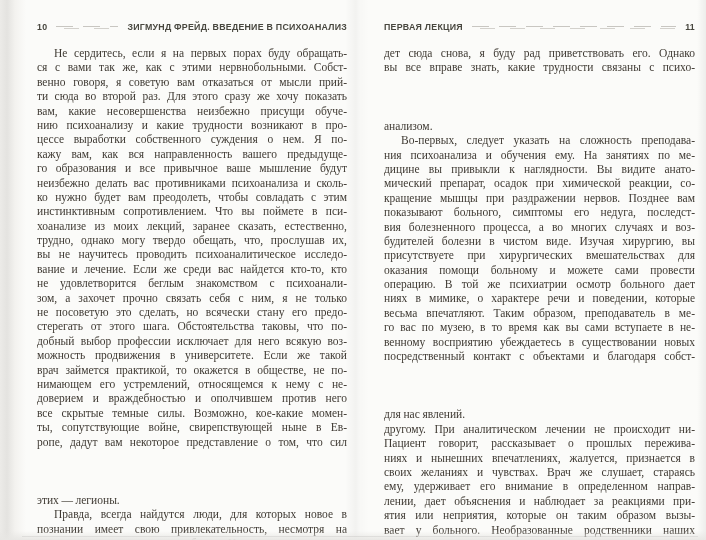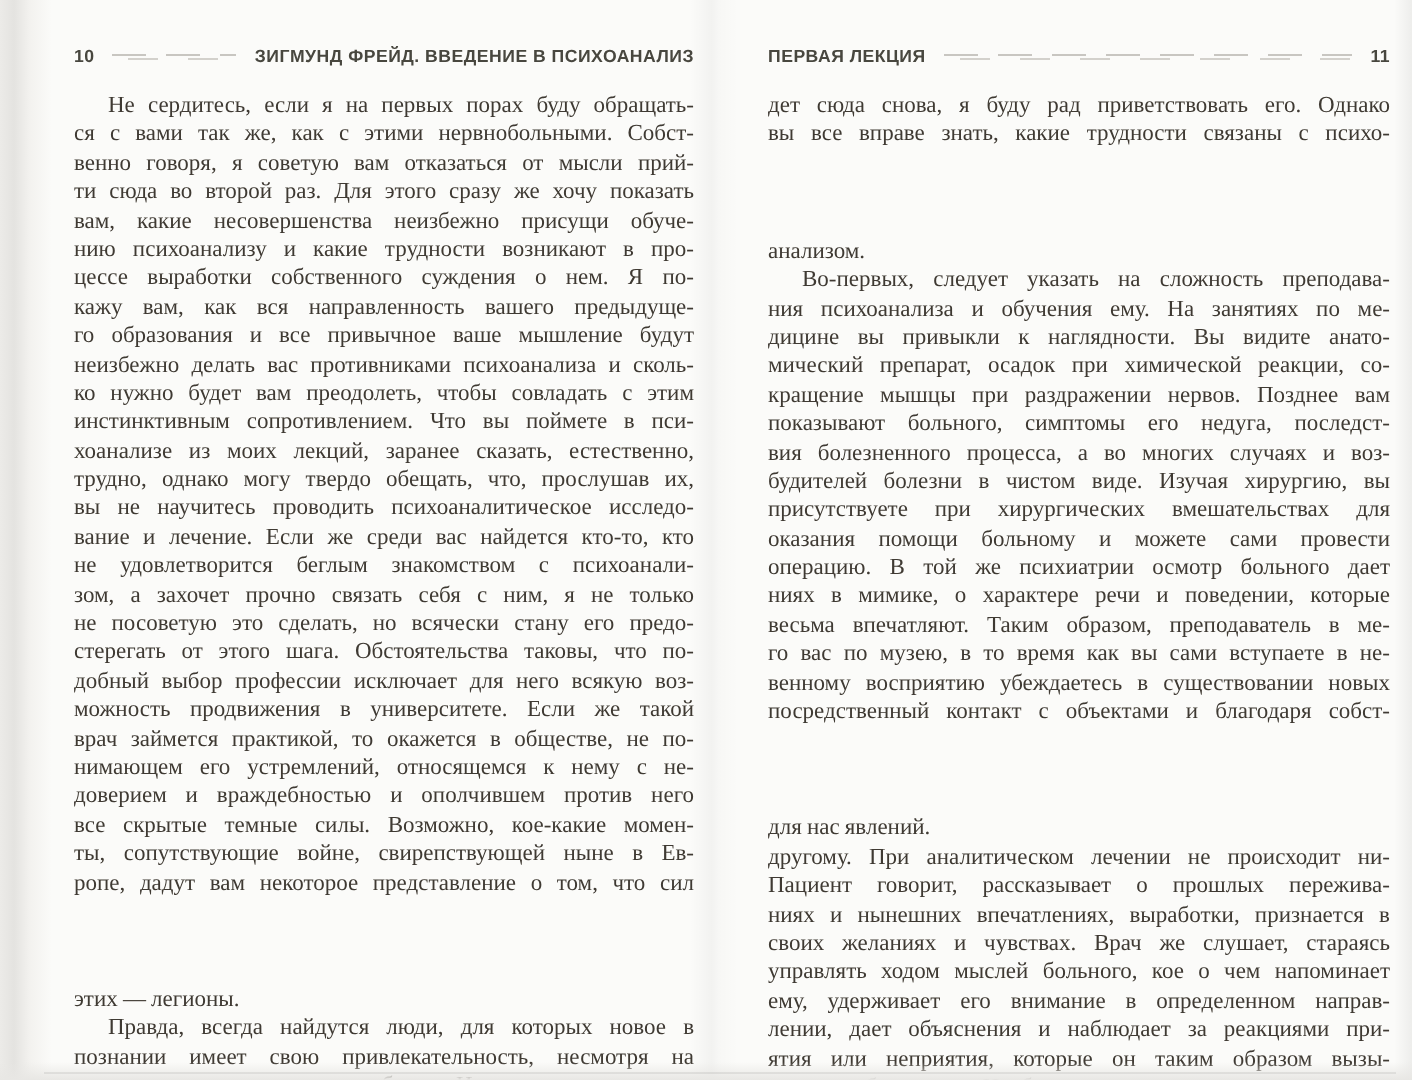--- a/index.html
+++ b/index.html
@@ -17,21 +17,21 @@
   .edge-bottom-line{position:absolute;left:22px;right:8px;bottom:3px;height:1px;
     background:rgba(0,0,0,0.07);}
   .gutter{position:absolute;left:345px;top:0;bottom:0;width:24px;
     background:linear-gradient(90deg,rgba(0,0,0,0) 0,rgba(0,0,0,0.035) 45%,rgba(0,0,0,0.015) 60%,rgba(0,0,0,0) 100%);}
 
   .page{position:absolute;top:22px;width:310px;}
   .page-left{left:37px;}
   .page-right{left:384px;width:311px;}
 
   .pagehead{
-    display:flex;align-items:center;height:11px;
+    display:flex;height:11px;
     font-family:"Liberation Sans",sans-serif;
     font-size:8.8px;font-weight:bold;letter-spacing:0.25px;
     color:#48473f;white-space:nowrap;
   }
   .pagenum{font-family:"Liberation Sans",sans-serif;}
   .rule{
     flex:1;height:9px;margin:0 9px;min-width:20px;
     background-image:
       repeating-linear-gradient(90deg,#c8c6c1 0 17px,rgba(0,0,0,0) 17px 27px),
       repeating-linear-gradient(90deg,#d3d1cc 0 15px,rgba(0,0,0,0) 15px 30px);
@@ -119,23 +119,22 @@
         <div class="line">оказания помощи больному и можете сами провести</div>
         <div class="line">операцию. В той же психиатрии осмотр больного дает</div>
         <div class="line">ниях в мимике, о характере речи и поведении, которые</div>
         <div class="line">весьма впечатляют. Таким образом, преподаватель в ме-</div>
         <div class="line">го вас по музею, в то время как вы сами вступаете в не-</div>
         <div class="line">венному восприятию убеждаетесь в существовании новых</div>
         <div class="line">посредственный контакт с объектами и благодаря собст-</div>
         <div class="line end">для нас явлений.</div>
         <div class="line">другому. При аналитическом лечении не происходит ни-</div>
         <div class="line">Пациент говорит, рассказывает о прошлых пережива-</div>
-        <div class="line">ниях и нынешних впечатлениях, выработки, признается в</div>
+        <div class="line">ниях и нынешних впечатлениях, жалуется, признается в</div>
         <div class="line">своих желаниях и чувствах. Врач же слушает, стараясь</div>
-        <div class="line">управлять ходом мыслей больного, кое о чем напоминает</div>
         <div class="line">ему, удерживает его внимание в определенном направ-</div>
         <div class="line">лении, дает объяснения и наблюдает за реакциями при-</div>
         <div class="line">ятия или неприятия, которые он таким образом вызы-</div>
         <div class="line">вает у больного. Необразованные родственники наших</div>
       </div>
   </div>
 
   <div class="gutter"></div>
   <div class="edge-left"></div>
   <div class="edge-right"></div>

